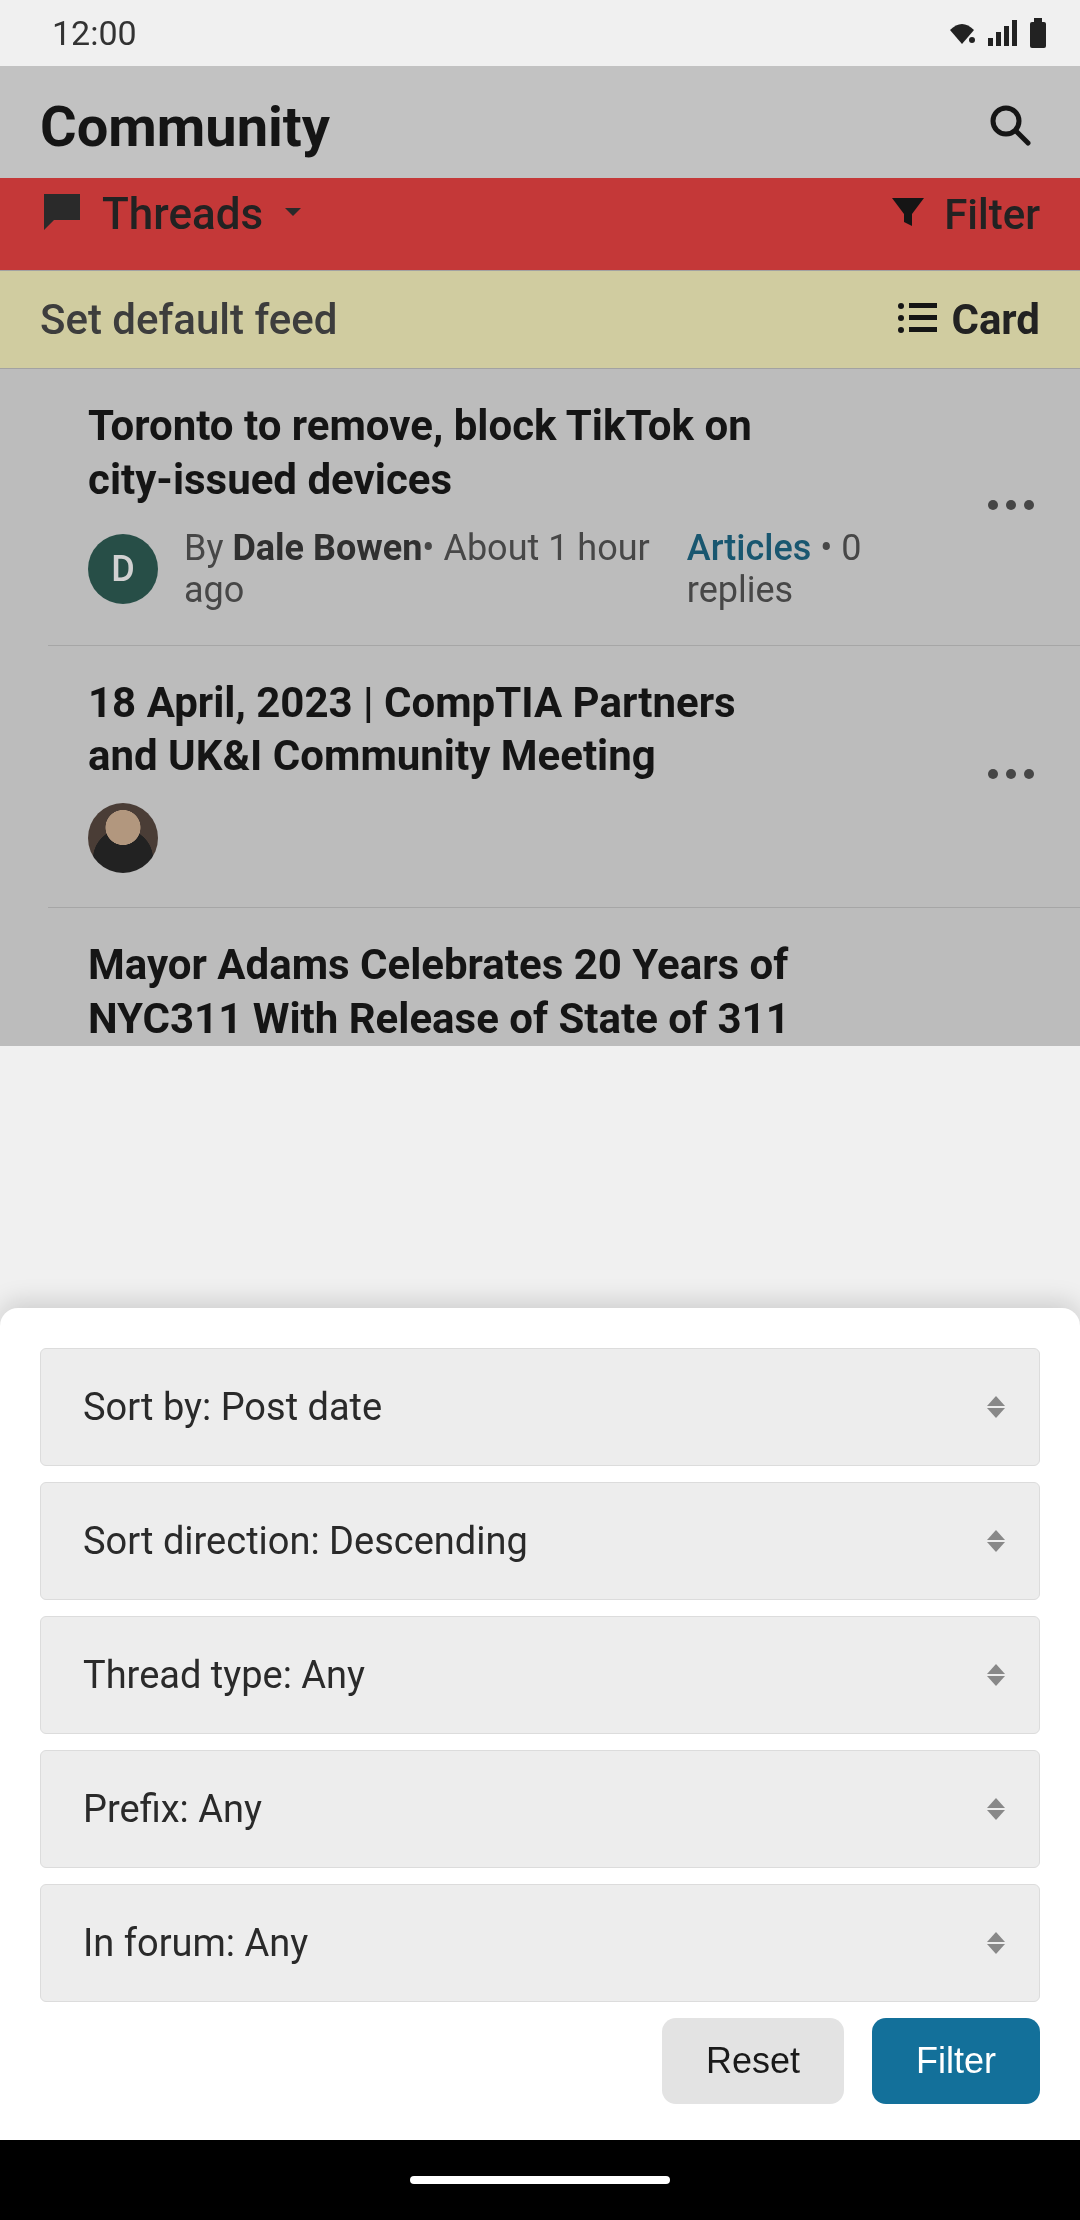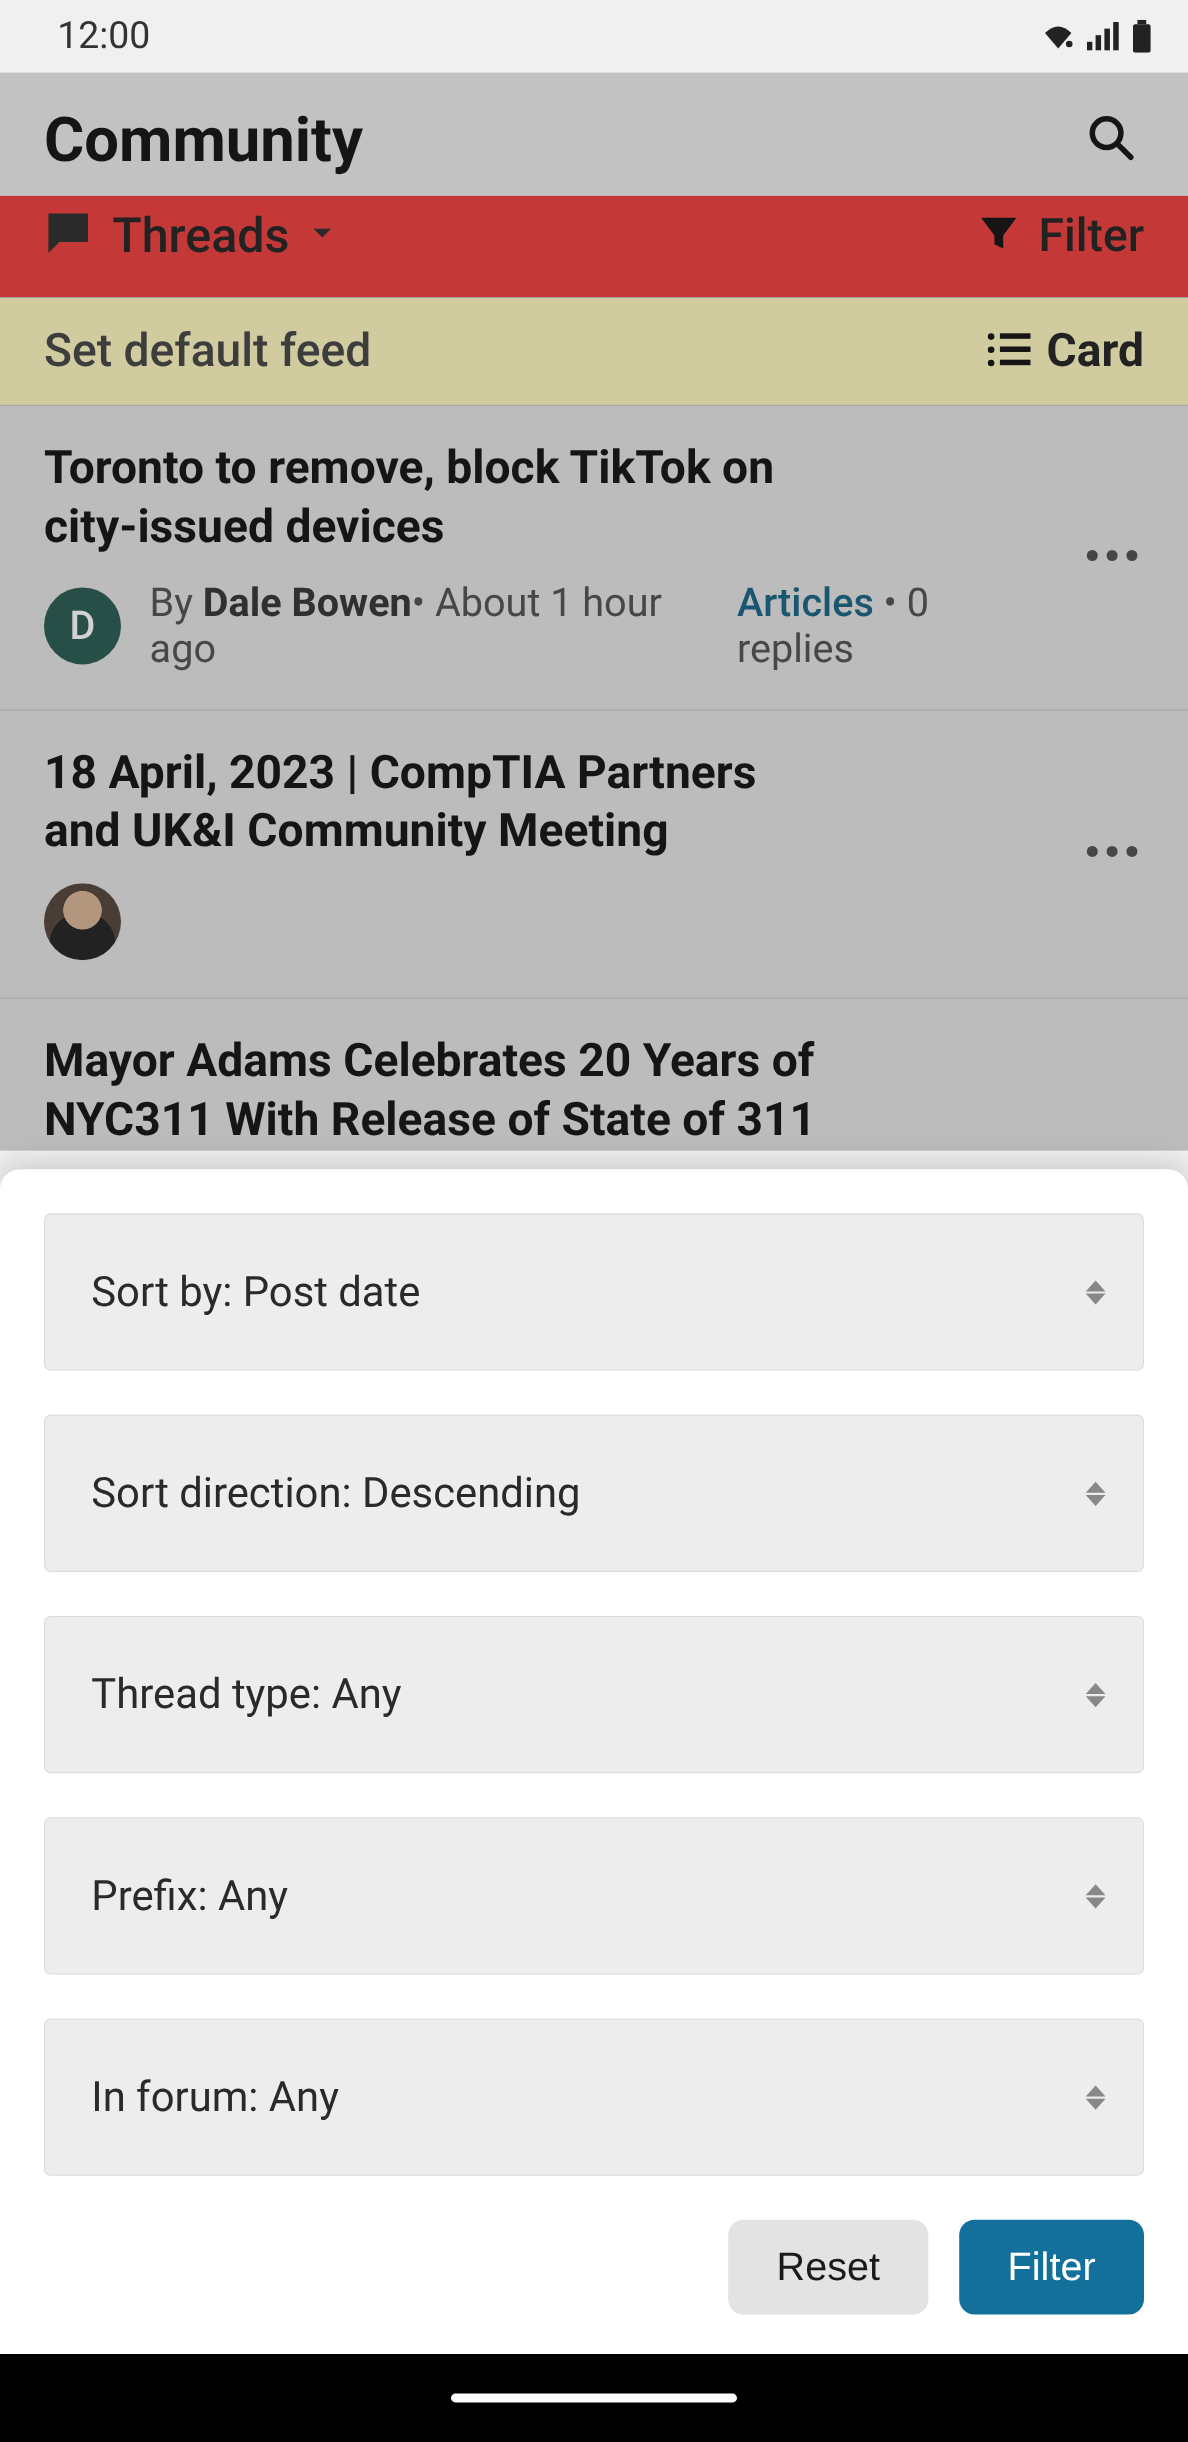--- a/index.html
+++ b/index.html
@@ -27,21 +27,21 @@
   .filter-btn-head { display: flex; align-items: center; gap: 18px; }
   .filter-label-head { font-size: 42px; font-weight: 500; color: #2a2a2a; }
 
   
   .default-row { padding: 24px 40px; display: flex; align-items: center; justify-content: space-between; background: #fef9c3; border-top: 1px solid #c6c6c6; border-bottom: 1px solid #c6c6c6; }
   .default-label { font-size: 42px; font-weight: 500; color: #4a4a4a; }
   .card-toggle { display: flex; align-items: center; gap: 14px; }
   .card-label { font-size: 42px; font-weight: 700; color: #2a2a2a; }
 
   
-  .thread-list { background: #e5e5e5; }
+  .thread-list { background: #e5e5e5; padding-left: 48px; }
   .thread-item { padding: 30px 40px 34px 40px; border-bottom: 1px solid #cacaca; display: flex; gap: 26px; align-items: flex-start; }
   .thread-content { flex: 1; }
   .thread-title { font-size: 42px; font-weight: 700; color: #1a1a1a; line-height: 1.28; margin-bottom: 20px; max-width: 720px; }
   .thread-meta-row { display: flex; align-items: center; gap: 26px; }
   .avatar { width: 70px; height: 70px; border-radius: 50%; display: flex; align-items: center; justify-content: center; color: #fff; font-size: 36px; font-weight: 500; flex-shrink: 0; }
   .avatar-d { background: #2f5f57; }
   .avatar-e { background: #5a4a42; background-image: radial-gradient(circle at 50% 35%, #d9b89a 0 30%, transparent 31%), radial-gradient(circle at 50% 80%, #2a2a2a 0 45%, transparent 46%); }
   .meta-lines { display: flex; flex-direction: row; gap: 6px; }
   .byline { font-size: 36px; color: #565656; }
   .byline .author { font-weight: 700; color: #3a3a3a; }
@@ -49,21 +49,21 @@
   .catline .category { color: #1f6a88; font-weight: 500; }
   .more-btn { align-self: center; padding: 10px 6px; }
   .more-dots { display: flex; gap: 8px; }
   .more-dots span { width: 10px; height: 10px; border-radius: 50%; background: #555; display: block; }
 
   .thread-item-partial { padding: 30px 40px 0 40px; }
   .thread-item-partial .thread-title { margin-bottom: 0; }
 
   
   .sheet { position: absolute; left: 0; right: 0; bottom: 80px; background: #fff; border-top-left-radius: 18px; border-top-right-radius: 18px; padding: 40px 40px 36px 40px; box-shadow: 0 -6px 24px rgba(0,0,0,0.15); }
-  .select-row { background: #ededed; border: 1px solid #dcdcdc; border-radius: 6px; height: 143px; display: flex; align-items: center; justify-content: space-between; padding: 0 34px 0 42px; margin-bottom: 40px; }
+  .select-row { background: #ededed; border: 1px solid #dcdcdc; border-radius: 6px; height: 118px; display: flex; align-items: center; justify-content: space-between; padding: 0 34px 0 42px; margin-bottom: 16px; }
   .select-text { font-size: 38px; color: #2a2a2a; }
   .sort-caret { display: flex; flex-direction: column; align-items: center; gap: 2px; }
   .sort-caret .tri-up { width: 0; height: 0; border-left: 9px solid transparent; border-right: 9px solid transparent; border-bottom: 10px solid #888; }
   .sort-caret .tri-down { width: 0; height: 0; border-left: 9px solid transparent; border-right: 9px solid transparent; border-top: 10px solid #888; }
 
   .sheet-actions { display: flex; justify-content: flex-end; gap: 28px; margin-top: 16px; }
   .btn { height: 86px; padding: 0 44px; border-radius: 14px; font-size: 36px; font-weight: 500; display: flex; align-items: center; justify-content: center; border: none; }
   .btn-reset { background: #e3e3e3; color: #1a1a1a; }
   .btn-filter { background: #13709a; color: #fff; }
 

